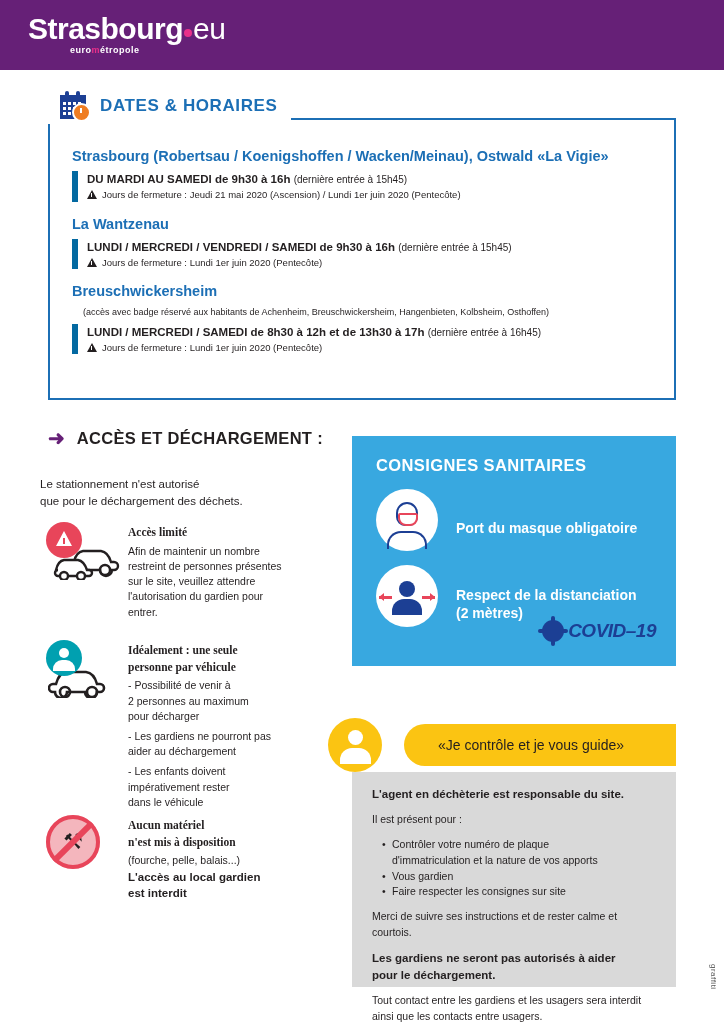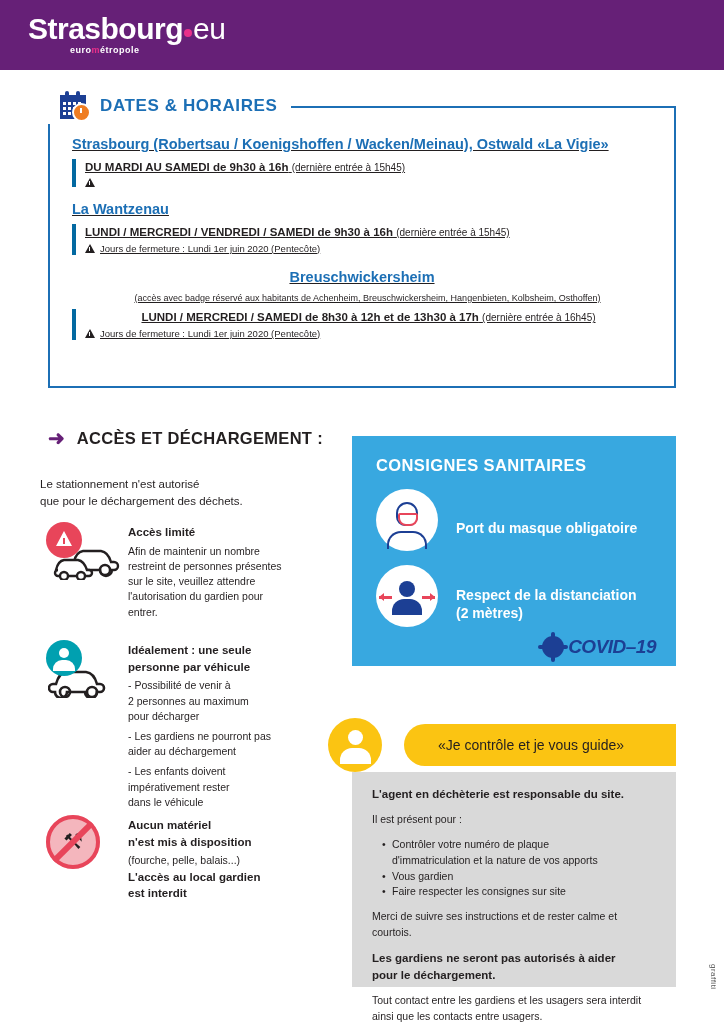--- a/index.html
+++ b/index.html
@@ -55,26 +55,25 @@
     margin-top: 2px;
     margin-left: 42px;
     font-weight: bold;
   }
   .logo-sub .pink { color: #e8308a; }
 
   
   .dates-box {
     position: absolute;
     left: 48px;
-    top: 106px;
+    top: 118px;
     width: 628px;
     height: 282px;
     border: 2px solid #1c6fb5;
     box-sizing: border-box;
-    text-decoration: underline;
   }
   .dates-title-wrap {
     position: absolute;
     left: 48px;
     top: 88px;
     height: 36px;
     display: flex;
     align-items: center;
     background: #ffffff;
     padding-left: 12px;
@@ -140,23 +139,23 @@
   .dates-inner {
     padding: 28px 22px 0 22px;
   }
   .site-name {
     font-size: 14.5px;
     font-weight: bold;
     color: #1c6fb5;
     margin-bottom: 7px;
   }
   .site-block { margin-bottom: 14px; }
-  .site-block.last { margin-bottom: 0; text-align: center; }
+  .site-block.last { margin-bottom: 0; }
   .hours-line {
-    border-left: 4px solid #0369a1;
+    border-left: 6px solid #0369a1;
     padding-left: 9px;
     margin-bottom: 3px;
   }
   .hours-main {
     font-size: 11.5px;
     font-weight: bold;
     color: #231f20;
     line-height: 1.5;
   }
   .hours-main .light {
@@ -243,20 +242,21 @@
   .row-item .txt {
     font-size: 10.5px;
     line-height: 1.45;
     color: #231f20;
     padding-top: 2px;
   }
   .row-item .txt b {
     font-size: 11.5px;
     display: block;
     margin-bottom: 3px;
+    font-family: Liberation Serif, serif;
   }
   .row-item .txt .sub-list div {
     margin-bottom: 5px;
   }
   #row-acces { top: 522px; }
   #row-ideal { top: 640px; }
   #row-materiel { top: 815px; }
 
   
   .ic-car { position: absolute; left: 8px; top: 4px; width: 78px; height: 54px; }
@@ -385,21 +385,21 @@
   }
   .san-label {
     font-size: 14px;
     font-weight: bold;
     line-height: 1.3;
     margin-top: 16px;
   }
   .covid {
     position: absolute;
     right: 20px;
-    bottom: 8px;
+    bottom: 24px;
     display: flex;
     align-items: center;
   }
   .covid .virus {
     width: 22px; height: 22px; border-radius: 50%;
     background: #1c3f94; position: relative; margin-right: 4px;
   }
   .covid .virus::before, .covid .virus::after {
     content: ""; position: absolute; background: #1c3f94;
   }
@@ -485,20 +485,21 @@
 
     <div class="site-block">
       <div class="site-name">Strasbourg (Robertsau / Koenigshoffen / Wacken/Meinau), Ostwald «La Vigie»</div>
       <div class="hours-line">
         <div class="hours-main">
           <span>DU MARDI AU SAMEDI de 9h30 à 16h</span>
           <span class="light">(dernière entrée à 15h45)</span>
         </div>
         <div class="closure">
           <span class="warn-tri"></span>
+          <span>Jours de fermeture : Jeudi 21 mai 2020 (Ascension) / Lundi 1er juin 2020 (Pentecôte)</span>
         </div>
       </div>
     </div>
 
     <div class="site-block">
       <div class="site-name">La Wantzenau</div>
       <div class="hours-line">
         <div class="hours-main">
           <span>LUNDI / MERCREDI / VENDREDI / SAMEDI de 9h30 à 16h</span>
           <span class="light">(dernière entrée à 15h45)</span>

